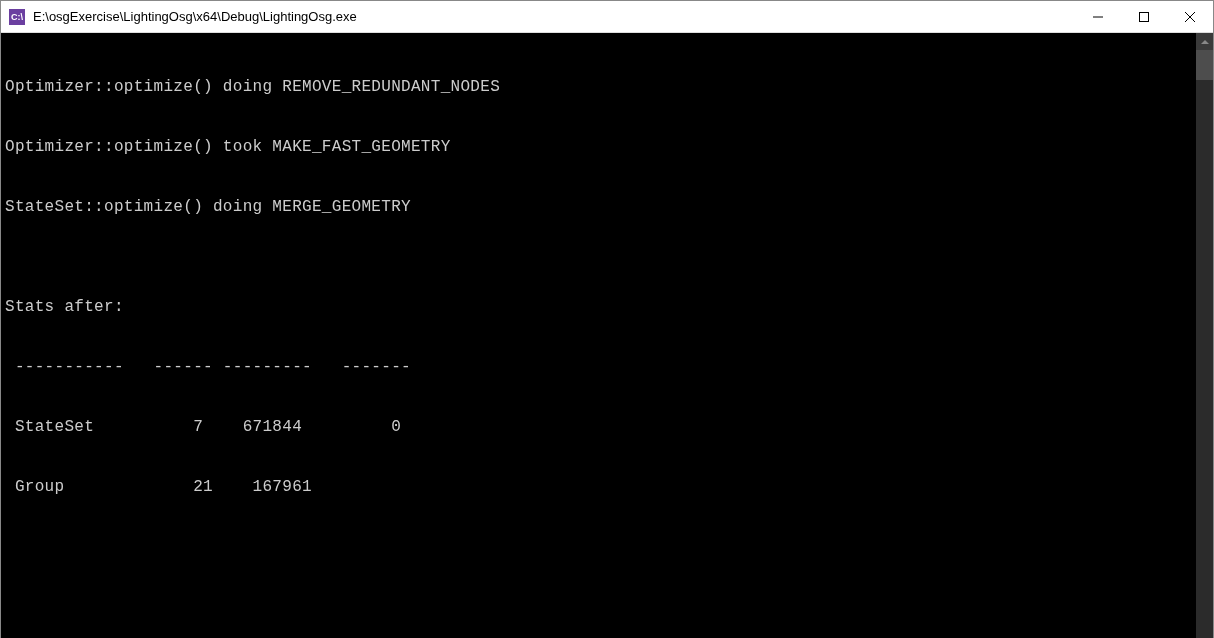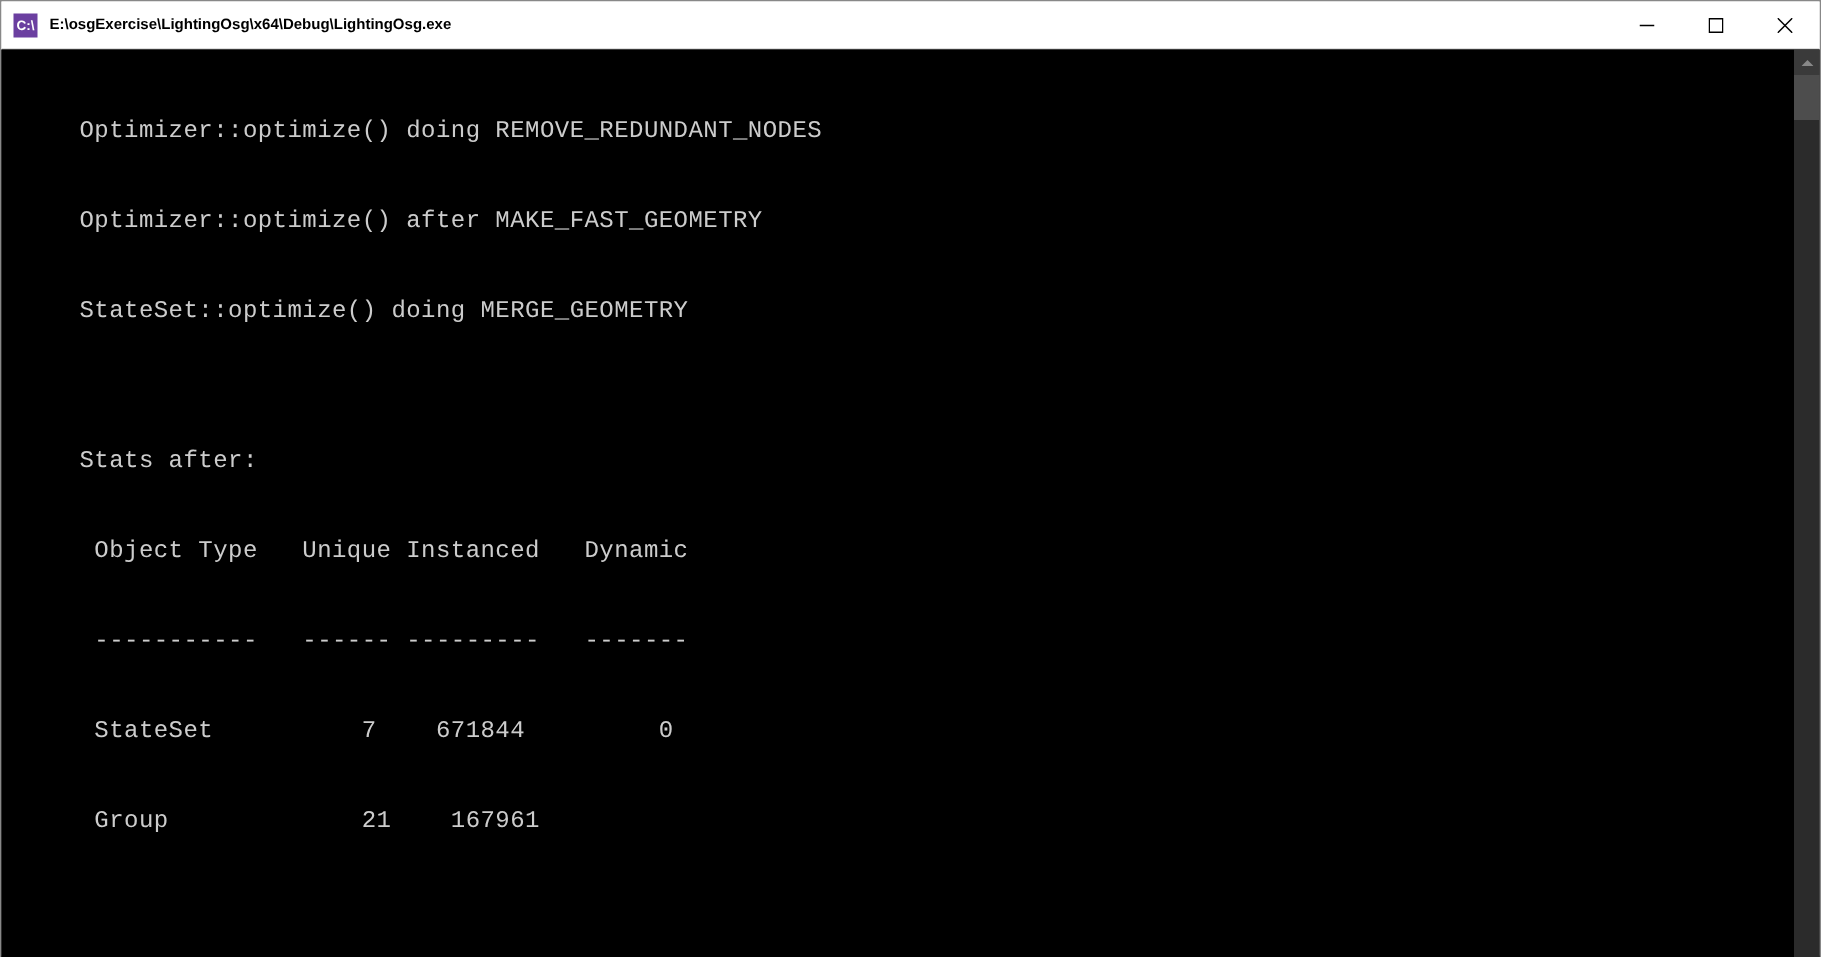--- a/index.html
+++ b/index.html
@@ -38,23 +38,22 @@
       display: flex;
       align-items: center;
       justify-content: center;
       color: #fff;
       font-size: 9px;
       font-weight: bold;
       font-family: sans-serif;
     }
     .titlebar-text {
       flex: 1;
-      font-size: 10px;
+      font-size: 13px;
       color: #000;
-      font-weight: bold;
     }
     .titlebar-controls {
       display: flex;
     }
     .titlebar-btn {
       width: 46px;
       height: 32px;
       display: flex;
       align-items: center;
       justify-content: center;
@@ -78,21 +77,20 @@
       font-family: "NSimSun", "SimSun", "Consolas", "Courier New", monospace;
       font-size: 16px;
       line-height: 20px;
       padding: 4px 0 4px 4px;
       white-space: pre;
       overflow: hidden;
       letter-spacing: 0.3px;
     }
     .console-line {
       display: block;
-      margin-left: 48px;
     }
     .scrollbar {
       width: 17px;
       background: #2b2b2b;
       position: relative;
     }
     .scrollbar-arrow {
       width: 17px;
       height: 17px;
       background: #3a3a3a;
@@ -139,25 +137,24 @@
         <svg viewBox="0 0 10 10">
             <line x1="0" y1="0" x2="10" y2="10" stroke="#000" stroke-width="1"></line>
             <line x1="10" y1="0" x2="0" y2="10" stroke="#000" stroke-width="1"></line>
           </svg>
       </div>
     </div>
   </div>
   <div class="console-wrapper">
     <div class="console">
       <span class="console-line">Optimizer::optimize() doing REMOVE_REDUNDANT_NODES</span>
-      <span class="console-line">Optimizer::optimize() after MAKE_FAST_GEOMETRY</span>
+      <span class="console-line">Optimizer::optimize() took MAKE_FAST_GEOMETRY</span>
       <span class="console-line">StateSet::optimize() doing MERGE_GEOMETRY</span>
       <span class="console-line"></span>
       <span class="console-line">Stats after:</span>
-      <span class="console-line"> Object Type   Unique Instanced   Dynamic</span>
       <span class="console-line"> -----------   ------ ---------   -------</span>
       <span class="console-line"> StateSet          7    671844         0</span>
       <span class="console-line"> Group             21    167961</span>
       
       
       
       
       
       
       

